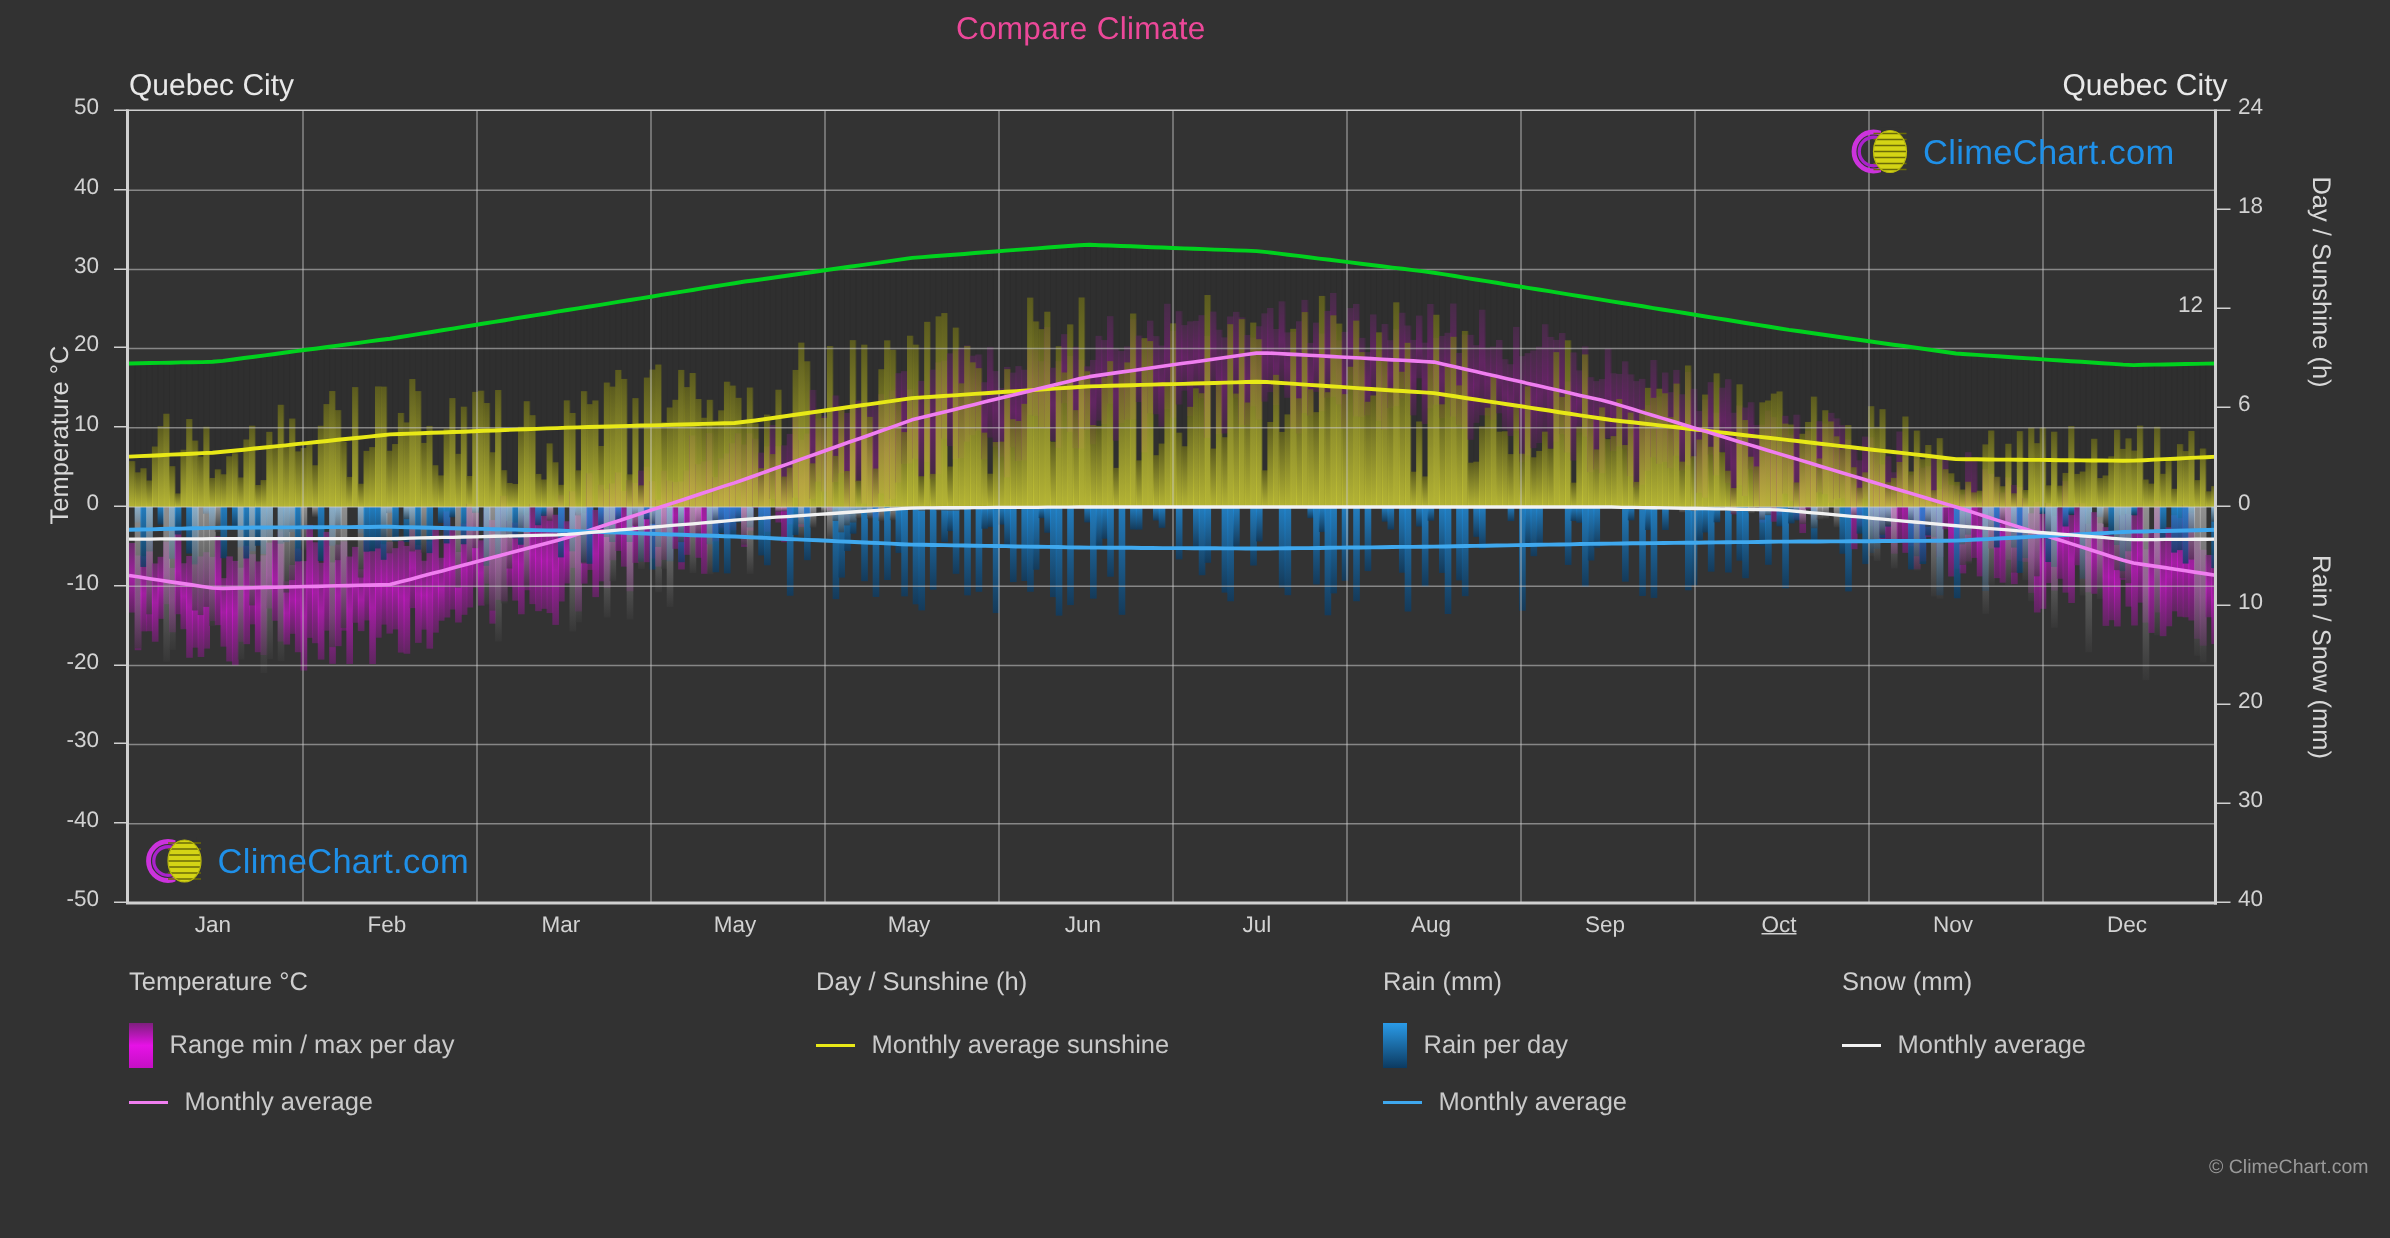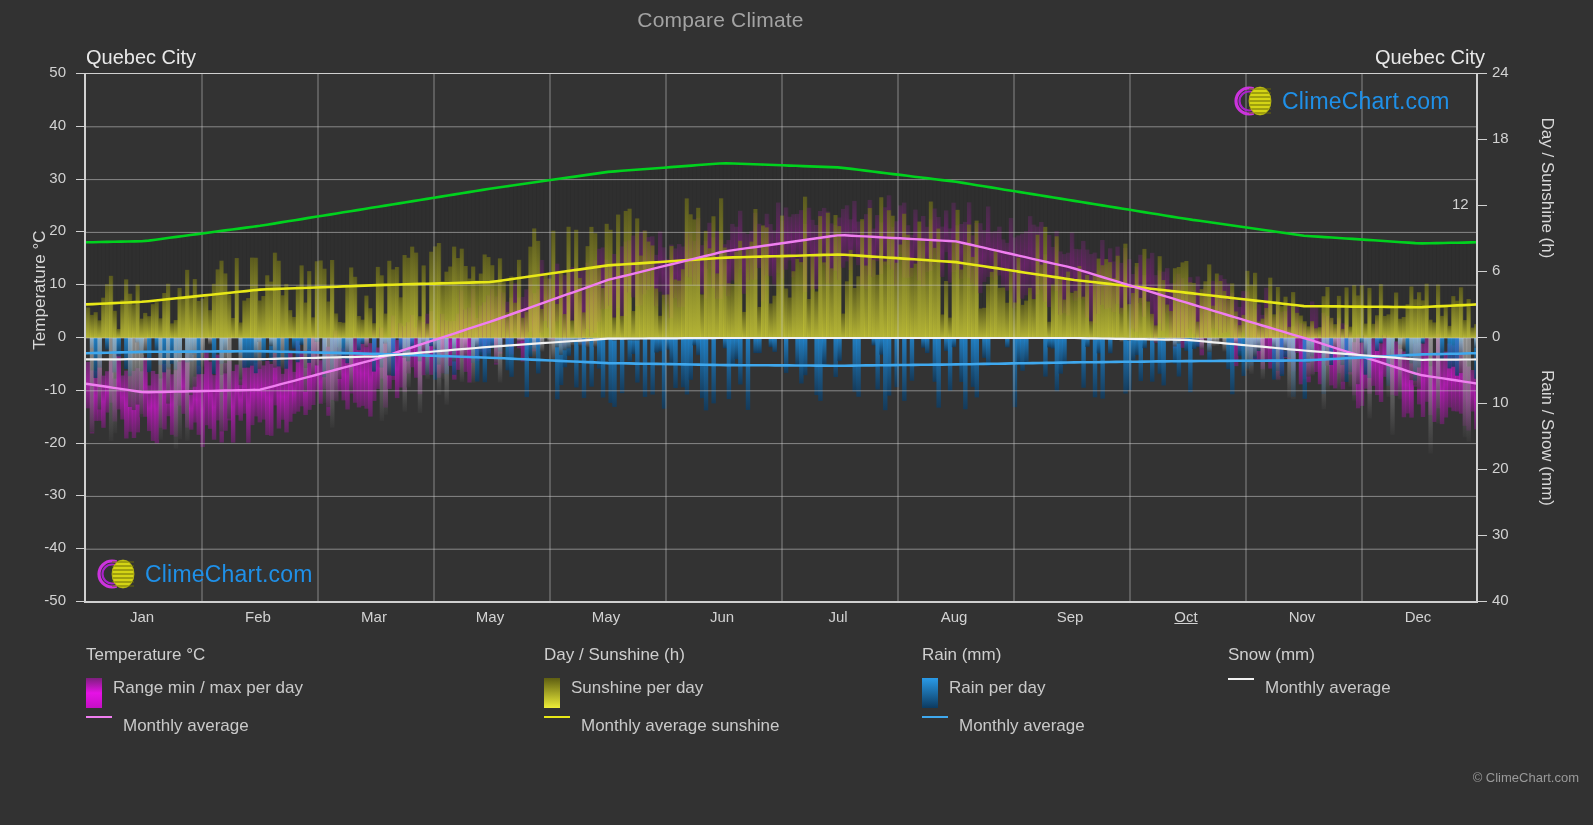--- a/index.html
+++ b/index.html
@@ -6,21 +6,21 @@
   body{
     width:1593px;height:825px;
     background:#323232;
     font-family:"Liberation Sans", sans-serif;
     color:#d8d8d8;
     overflow:hidden;
     position:relative;
   }
   #chart-title{
     position:absolute;left:0;top:8px;width:1441px;
-    text-align:center;font-size:21px;color:#a3a3a3;letter-spacing:.2px;
+    text-align:center;font-size:21px;color:#ec4899;letter-spacing:.2px;
   }
   #city-left{position:absolute;left:86px;top:46px;font-size:20px;color:#e8e8e8;}
   #city-right{position:absolute;right:108px;top:46px;font-size:20px;color:#e8e8e8;}
 
   
   #plot-area{
     position:absolute;left:84px;top:73px;width:1392px;height:528px;
     background:#333333;
     overflow:hidden;
     border-left:2px solid #d0d0d0;
@@ -50,21 +50,21 @@
   }
   #ylabel-r2{
     position:absolute;left:1452px;top:428px;width:190px;
     transform:rotate(90deg);text-align:center;font-size:17px;color:#d8d8d8;
   }
 
   
   #legend{position:absolute;left:0;top:645px;width:1593px;height:180px;}
   .leg-col{position:absolute;top:0;}
   .leg-head{font-size:17px;color:#cfcfcf;margin-bottom:13px;}
-  .leg-row{display:flex;height:38px;}
+  .leg-row{display:flex;align-items:center;height:38px;}
   .leg-swatch-line{width:26px;height:2px;margin-right:11px;flex:0 0 26px;}
   .leg-swatch-box{width:16px;height:30px;margin-right:11px;flex:0 0 16px;}
   .leg-text{font-size:17px;color:#c9c9c9;white-space:nowrap;}
   #copyright{position:absolute;right:14px;top:770px;font-size:13px;color:#9a9a9a;}
 
   
   .logo{position:absolute;display:flex;align-items:center;text-align:right;}
   .logo-text{font-size:23px;color:#1f90e8;margin-left:4px;letter-spacing:.2px;}
   #logo-top{left:1232px;top:80px;}
   #logo-bottom{left:95px;top:553px;}
@@ -1713,24 +1713,20 @@
         <span class="leg-text">Range min / max per day</span>
       </div>
       <div class="leg-row">
         <div class="leg-swatch-line" style="background: rgb(240, 126, 240);"></div>
         <span class="leg-text">Monthly average</span>
       </div>
     </div>
     <div class="leg-col" style="left: 544px;">
       <div class="leg-head">Day / Sunshine (h)</div>
       <div class="leg-row">
-        <div class="leg-swatch-box" style="background: linear-gradient(rgb(94, 94, 18), rgb(237, 237, 56));"></div>
-        <span class="leg-text">Sunshine per day</span>
-      </div>
-      <div class="leg-row">
         <div class="leg-swatch-line" style="background: rgb(232, 232, 23);"></div>
         <span class="leg-text">Monthly average sunshine</span>
       </div>
     </div>
     <div class="leg-col" style="left: 922px;">
       <div class="leg-head">Rain (mm)</div>
       <div class="leg-row">
         <div class="leg-swatch-box" style="background: linear-gradient(rgb(42, 155, 232), rgb(12, 58, 96));"></div>
         <span class="leg-text">Rain per day</span>
       </div>

